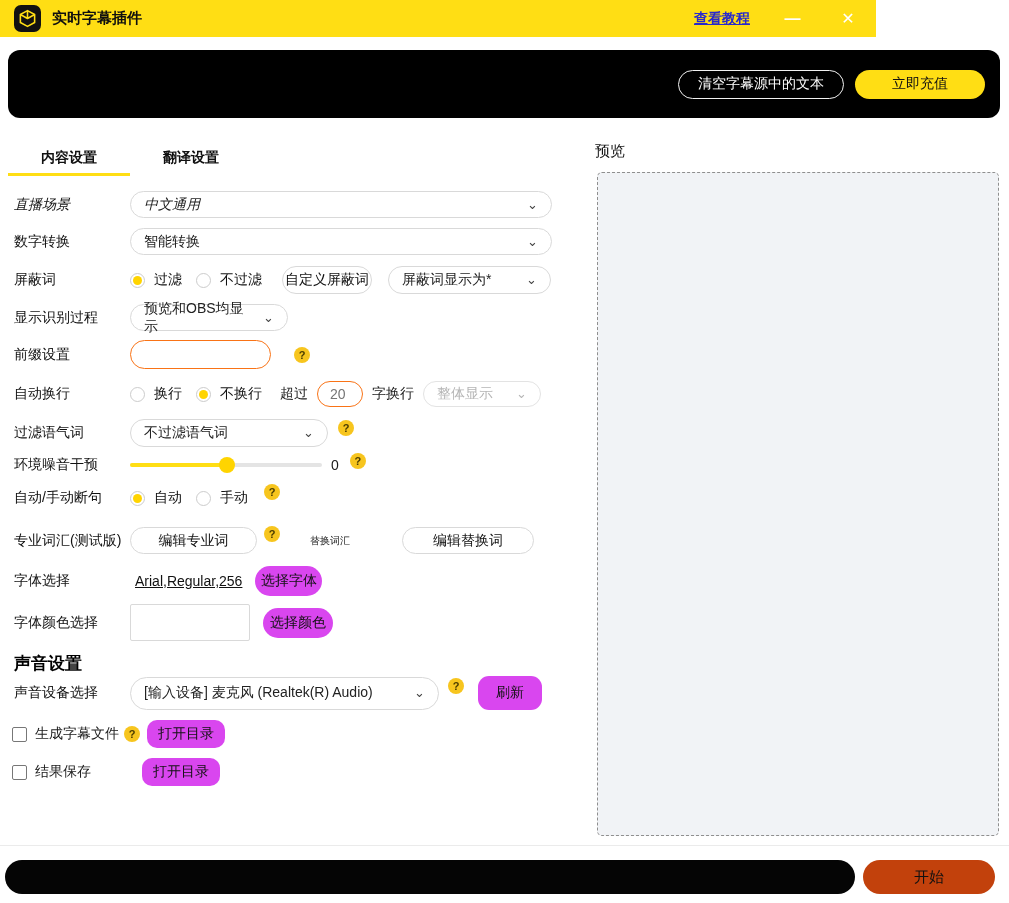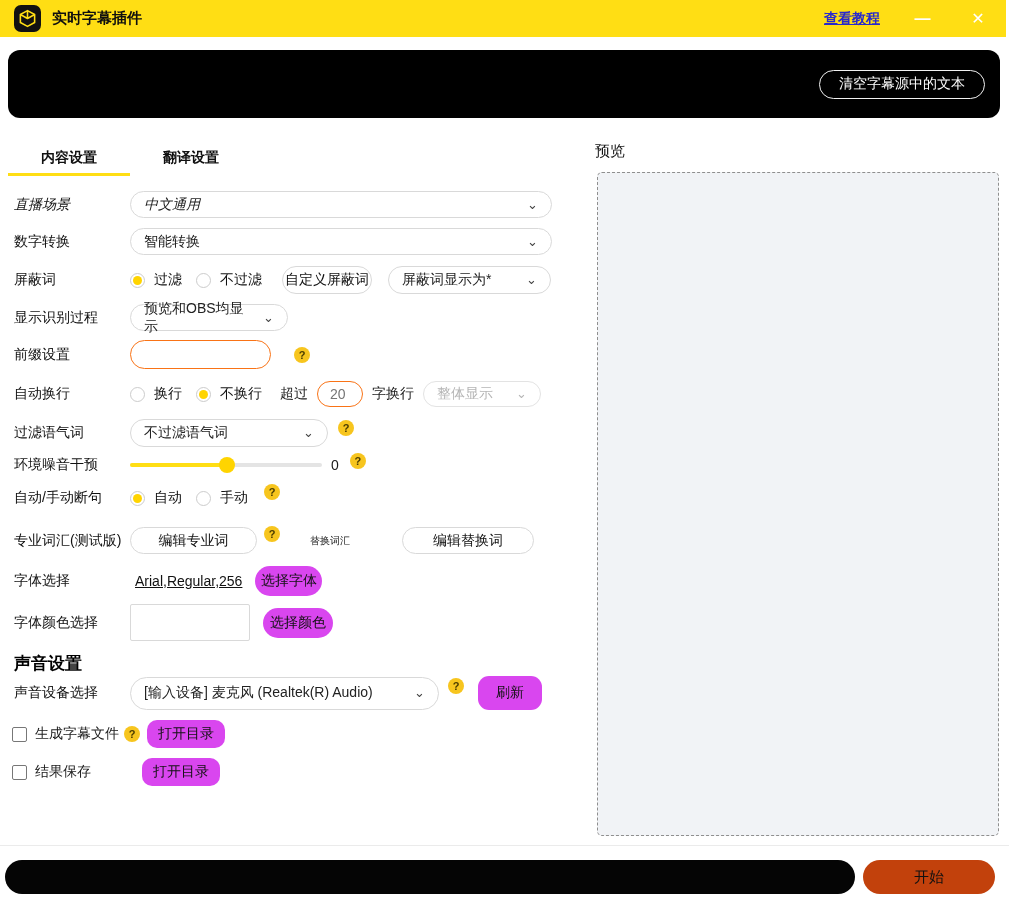--- a/index.html
+++ b/index.html
@@ -1,21 +1,21 @@
 <!DOCTYPE html>
 <html><head>
 <meta charset="utf-8">
 <style>
   * { margin:0; padding:0; box-sizing:border-box; }
   html,body { width:1009px; height:903px; background:#fff; overflow:hidden;
     font-family:"Liberation Sans","DejaVu Sans",sans-serif; color:#1a1a1a; }
   .abs { position:absolute; }
 
   
-  .titlebar { left:0; top:0; width:1006px; height:37px; background:#FFDE14;
+  .titlebar { left:0; top:0; width:876px; height:37px; background:#FFDE14;
     display:flex; align-items:center; padding:0 14px; }
   .logo { width:27px; height:27px; background:#111; border-radius:7px;
     display:flex; align-items:center; justify-content:center; margin-right:11px; }
   .app-title { font-size:15px; font-weight:700; color:#0f0f0f; }
   .titlebar-right { margin-left:auto; display:flex; align-items:center; gap:28px; }
   .tutorial { color:#2929CC; font-size:14px; font-weight:700; text-decoration:underline; cursor:pointer; }
   .winbtn { color:#fff; font-size:16px; width:28px; text-align:center; cursor:pointer; line-height:1; }
   .winbtn.min { font-weight:700; letter-spacing:-1px; }
 
   
@@ -88,20 +88,21 @@
   <div class="app-title">实时字幕插件</div>
   <div class="titlebar-right">
     <span class="tutorial">查看教程</span>
     <span class="winbtn min">—</span>
     <span class="winbtn">✕</span>
   </div>
 </div>
 
 <div class="abs banner">
   <div class="btn-outline-light">清空字幕源中的文本</div>
+  <div class="btn-recharge">立即充值</div>
 </div>
 
 <div class="abs tabs">
   <div class="tab" style="margin-left:8px;">内容设置</div>
   <div class="tab inactive">翻译设置</div>
 </div>
 <div class="abs tab-underline"></div>
 
 <div class="row" style="top:191px;font-style:italic;">
   <span class="rlabel">直播场景</span>

